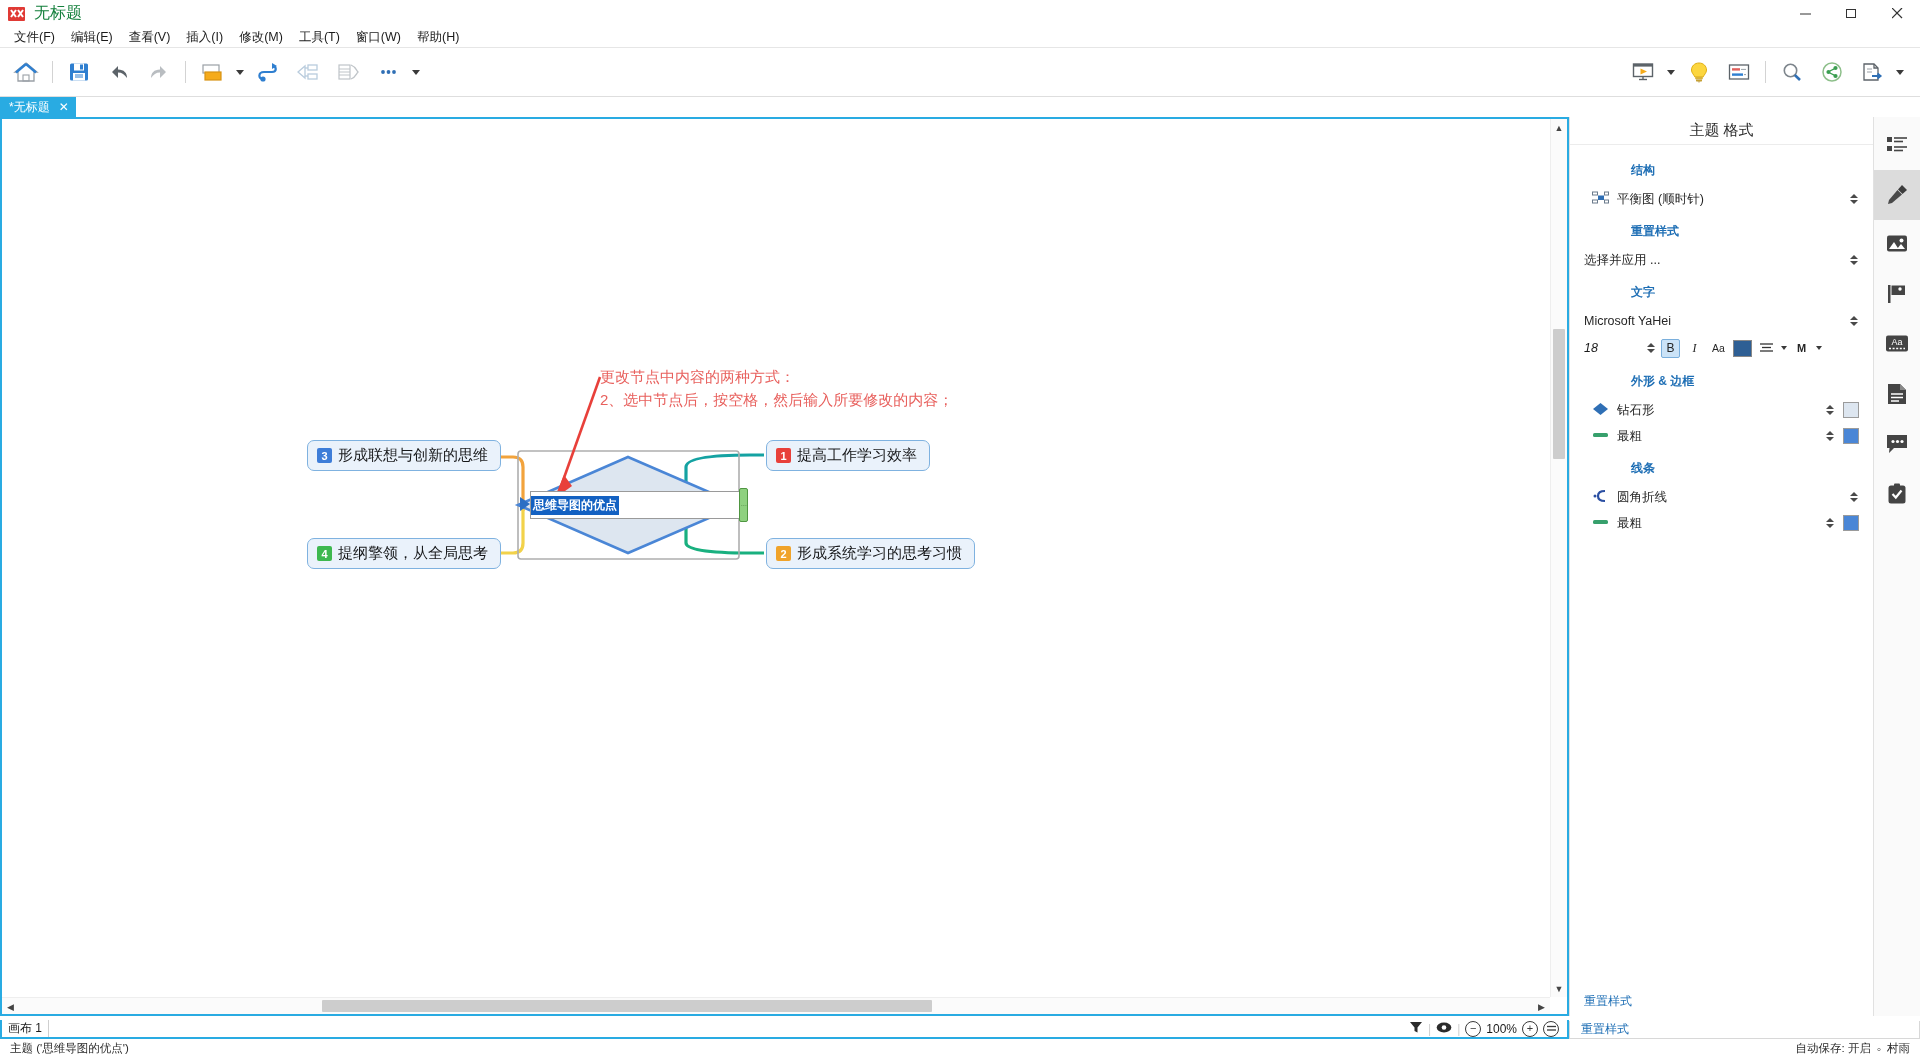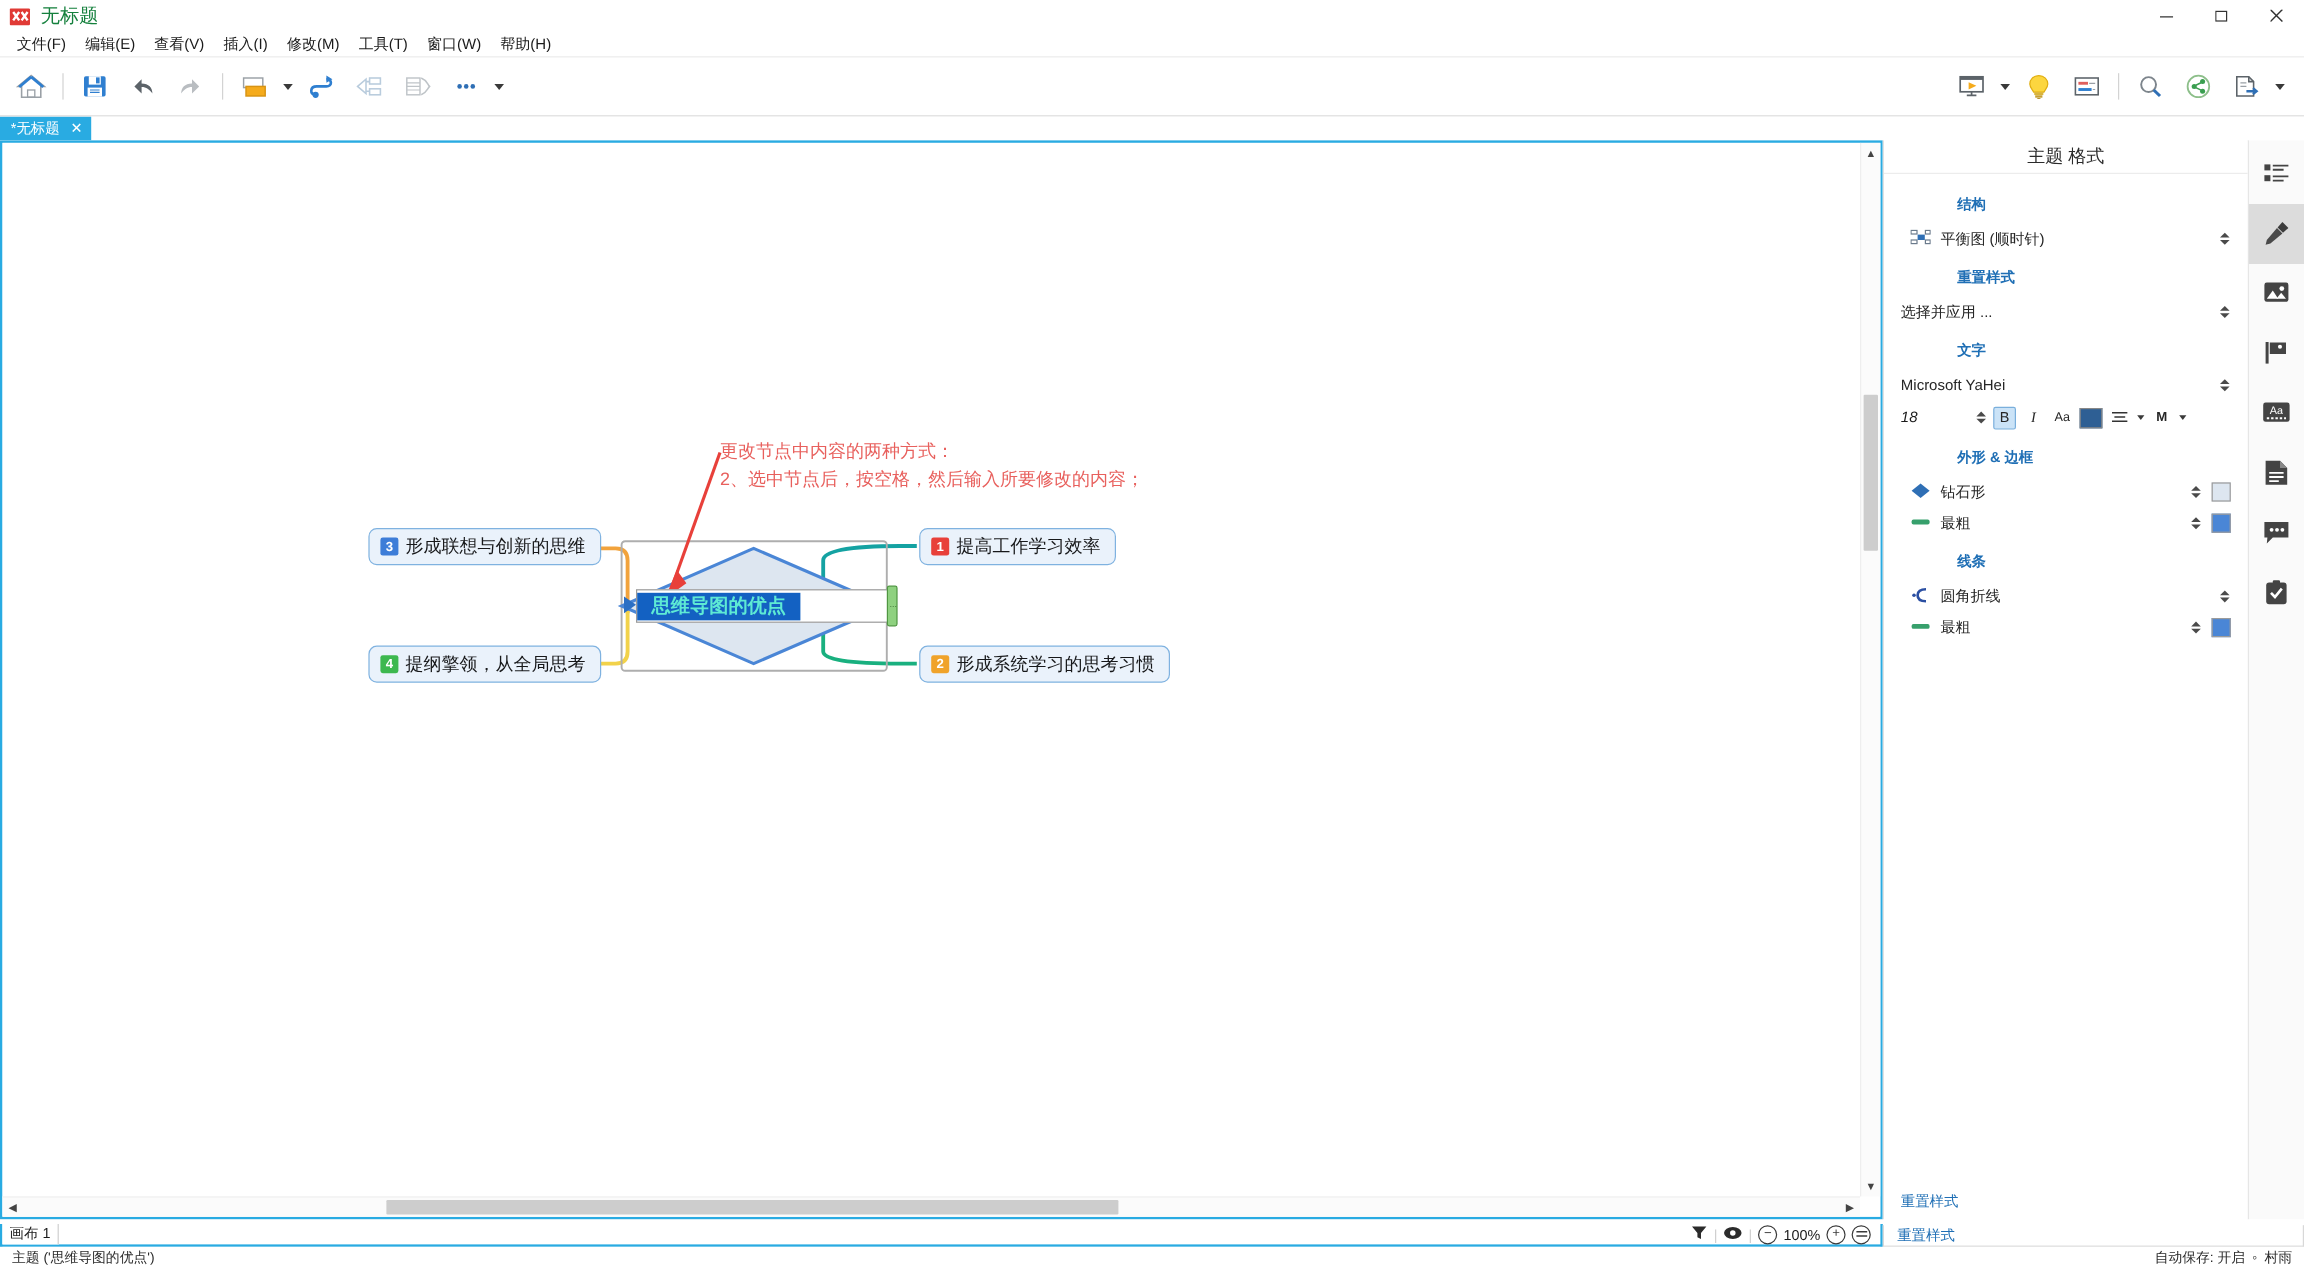--- a/index.html
+++ b/index.html
@@ -118,22 +118,22 @@
 
   
   .node { position:absolute; display:flex; align-items:center; gap:6px;
           background:#eaf2fb; border:1.6px solid #7fb2e0; border-radius:7px;
           padding:5px 12px 5px 9px; font-size:15px; color:#17181a; white-space:nowrap; }
   .badge { width:15px; height:15px; border-radius:2px; color:#fff; font-size:11px;
            display:flex; align-items:center; justify-content:center; font-weight:bold; }
   .annot { position:absolute; color:#e8605d; font-size:15px; line-height:23px; white-space:nowrap; }
   .editbox { position:absolute; background:#fff; border:1px solid #9a9a9a; display:flex;
              align-items:center; }
-  .editbox .sel { background:#1361c2; color:#5eead4; font-size:16px; font-weight:bold;
-                  padding:1px 12px; letter-spacing:0px; }
+  .editbox .sel { background:#1361c2; color:#ffffff; font-size:12px; font-weight:bold;
+                  padding:1px 2px; letter-spacing:0px; }
   .handle { position:absolute; width:9px; background:#8ed17f; border:1px solid #4f9641;
             border-radius:2px; display:flex; align-items:center; justify-content:center; }
   .handle span { font-size:6px; color:#2d5c24; transform:rotate(90deg); }
 </style>
 </head>
 <body>
 
 <div class="titlebar">
   <span class="app-logo">
     <svg width="18" height="16" viewBox="0 0 18 16">

